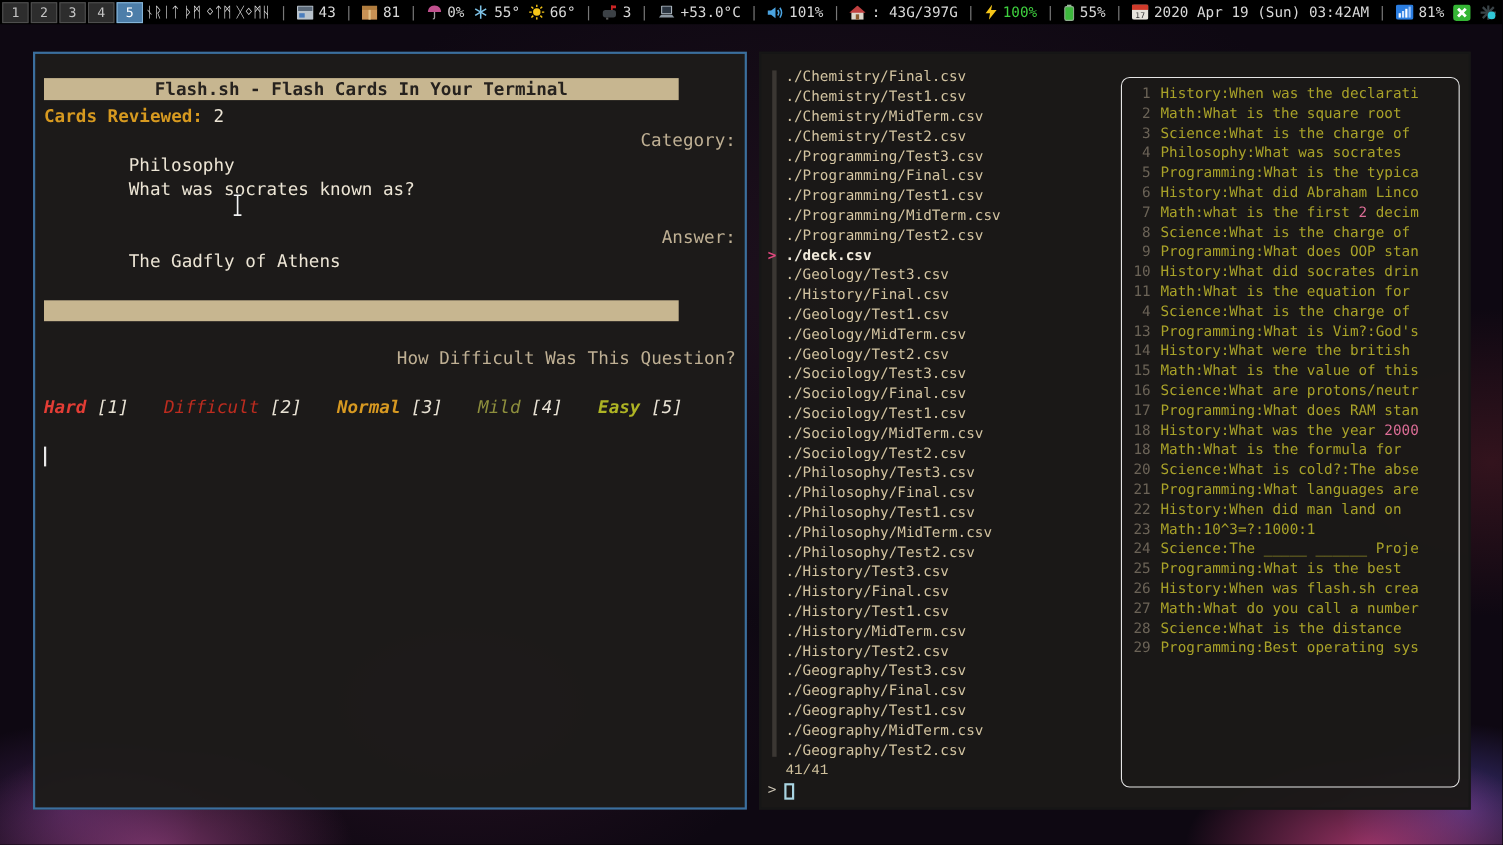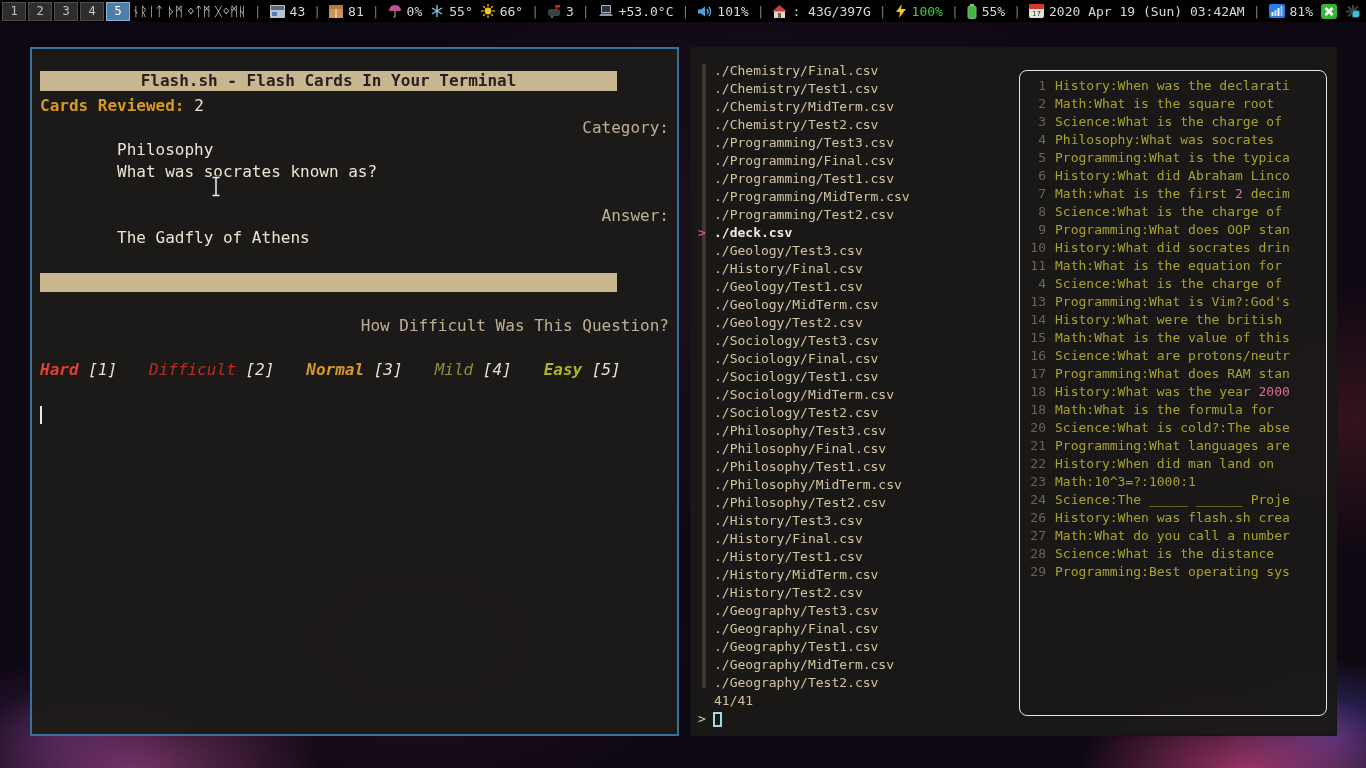--- a/index.html
+++ b/index.html
@@ -52,21 +52,21 @@
   .diff-key { color:#e8e2d4; }
   .block-cursor { display:inline-block; width:2px; height:18px; background:#e8e8e8; vertical-align:middle; }
 
   
   .fzf-body { position:relative; width:100%; height:100%; padding-top:13px; font-size:13px;
     line-height:18px; color:#d3c4a1; }
   .gutter { position:absolute; left:10px; top:15px; width:4px; height:624px; background:#3b3733; }
   .file-row { position:relative; height:18px; padding-left:22px; white-space:pre; }
   .file-row .pointer { position:absolute; left:6px; top:0; color:#e0487f; font-weight:bold; }
   .file-row.selected .fname { font-weight:bold; color:#f1ebdc; }
-  .counter { height:18px; padding-left:22px; color:#cfc09c; }
+  .counter { height:18px; padding-left:22px; color:#cfc09c;font-family:Liberation Mono, monospace; }
   .prompt-row { height:18px; padding-left:6px; display:flex; align-items:center; }
   .prompt-char { color:#ccc4b4; }
   .hollow-cursor { display:inline-block; width:9px; height:15px; border:2px solid #a9d4e2;
     margin-left:7px; }
 
   
   .preview { position:absolute; top:21px; right:8px; width:308px; bottom:18px;
     border:1px solid #e5e5e5; border-radius:8px; padding:6px 6px; overflow:hidden; }
   .pline { height:18px; white-space:pre; font-size:13px; }
   .pnum { display:inline-block; width:20px; text-align:right; margin-right:9px; color:#6b6357; }
@@ -351,20 +351,21 @@
           <div class="pline"><span class="pnum">15</span><span class="ptext">Math:What is the value of this</span></div>
           <div class="pline"><span class="pnum">16</span><span class="ptext">Science:What are protons/neutr</span></div>
           <div class="pline"><span class="pnum">17</span><span class="ptext">Programming:What does RAM stan</span></div>
           <div class="pline"><span class="pnum">18</span><span class="ptext"><span>History:What was the year </span><span class="pink">2000</span><span></span></span></div>
           <div class="pline"><span class="pnum">18</span><span class="ptext">Math:What is the formula for</span></div>
           <div class="pline"><span class="pnum">20</span><span class="ptext">Science:What is cold?:The abse</span></div>
           <div class="pline"><span class="pnum">21</span><span class="ptext">Programming:What languages are</span></div>
           <div class="pline"><span class="pnum">22</span><span class="ptext">History:When did man land on</span></div>
           <div class="pline"><span class="pnum">23</span><span class="ptext">Math:10^3=?:1000:1</span></div>
           <div class="pline"><span class="pnum">24</span><span class="ptext">Science:The _____ ______ Proje</span></div>
+          <div class="pline"><span class="pnum">25</span><span class="ptext">Programming:What is the best</span></div>
           <div class="pline"><span class="pnum">26</span><span class="ptext">History:When was flash.sh crea</span></div>
           <div class="pline"><span class="pnum">27</span><span class="ptext">Math:What do you call a number</span></div>
           <div class="pline"><span class="pnum">28</span><span class="ptext">Science:What is the distance</span></div>
           <div class="pline"><span class="pnum">29</span><span class="ptext">Programming:Best operating sys</span></div>
         </div>
     </div>
   </div>
 </div>
 
 <svg class="mouse" width="14" height="23" viewBox="0 0 14 23">

